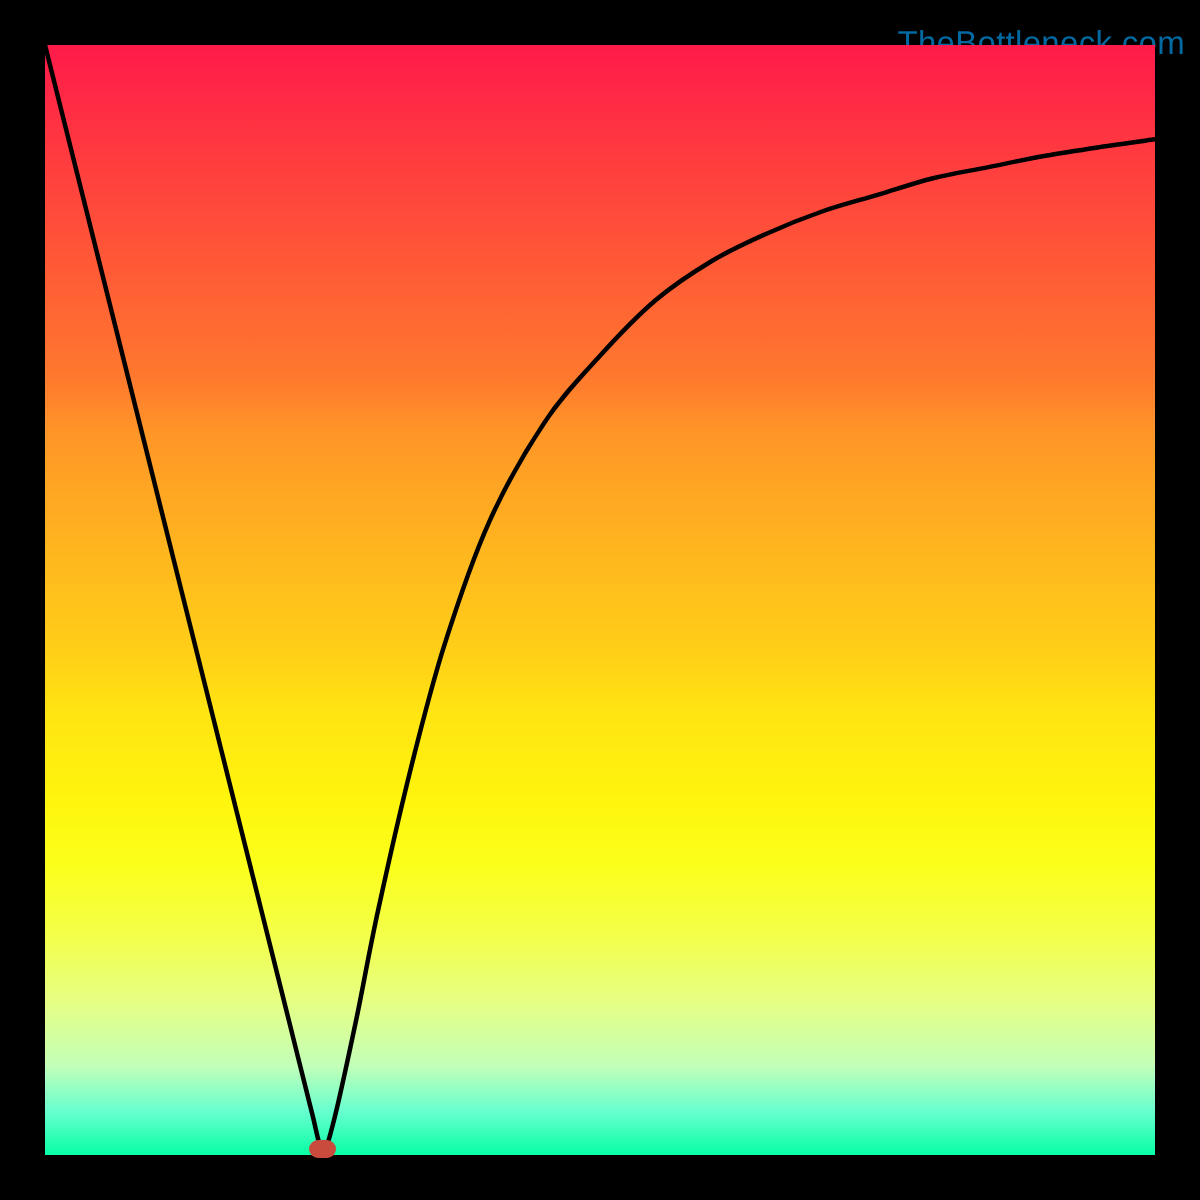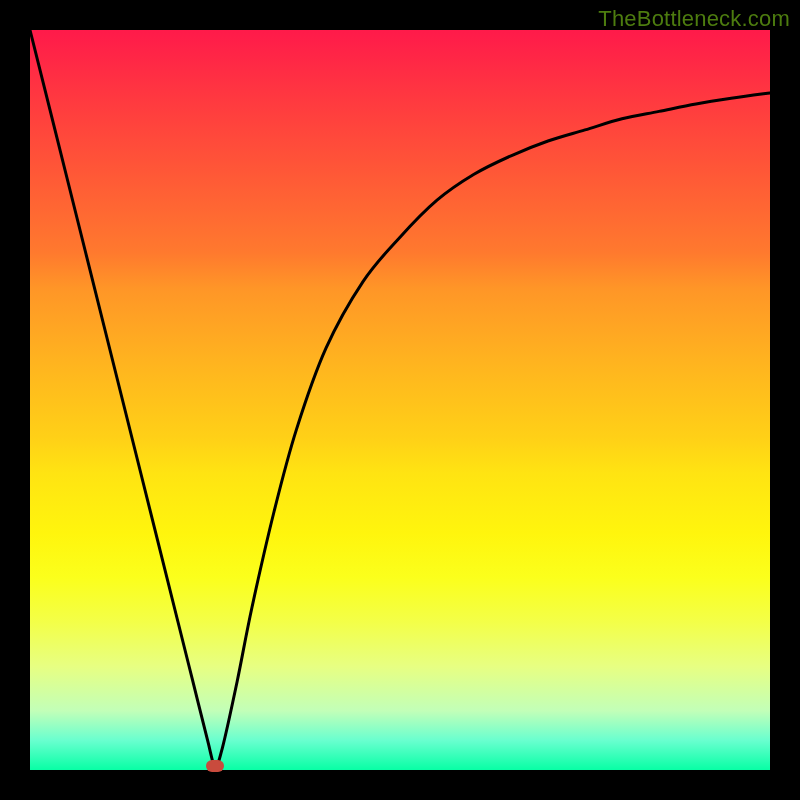--- a/index.html
+++ b/index.html
@@ -30,23 +30,23 @@
       #fbff1c 74%,
       #f3ff48 80%,
       #e7ff82 86%,
       #c2ffb8 92%,
       #69ffcf 96%,
       #08ffa5 100%
     );
   }
   .watermark {
     position: absolute;
-    top: 6px;
+    top: 16px;
     right: 10px;
-    color: #4d7c0f;
+    color: #0369a1;
     font-size: 22px;
     font-weight: 500;
     letter-spacing: 0.2px;
     user-select: none;
   }
   svg.curve {
     position: absolute;
     left: 0;
     top: 0;
     width: 740px;

